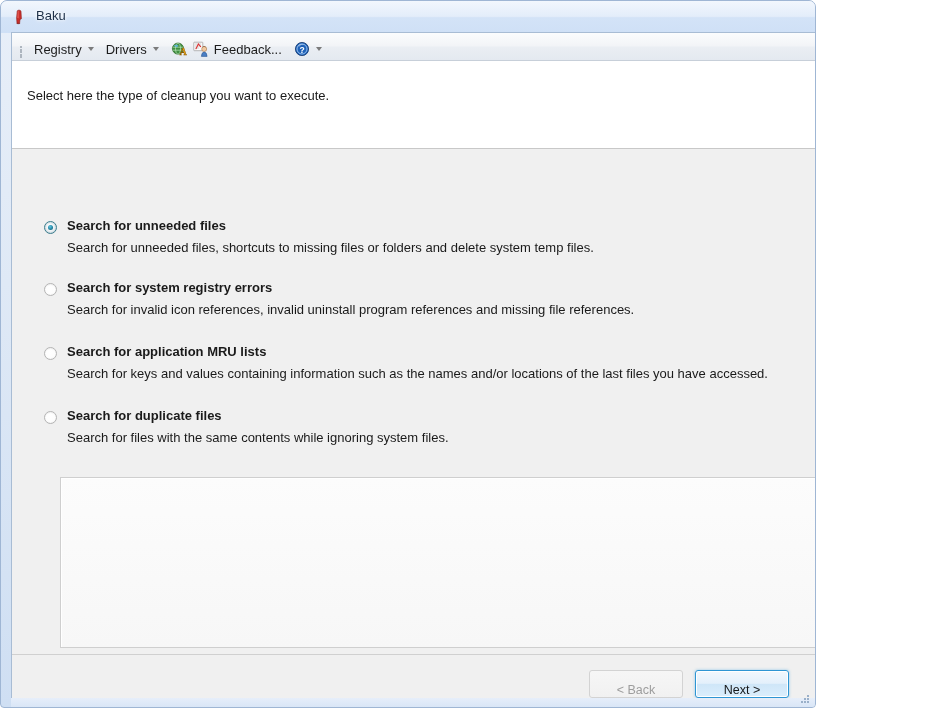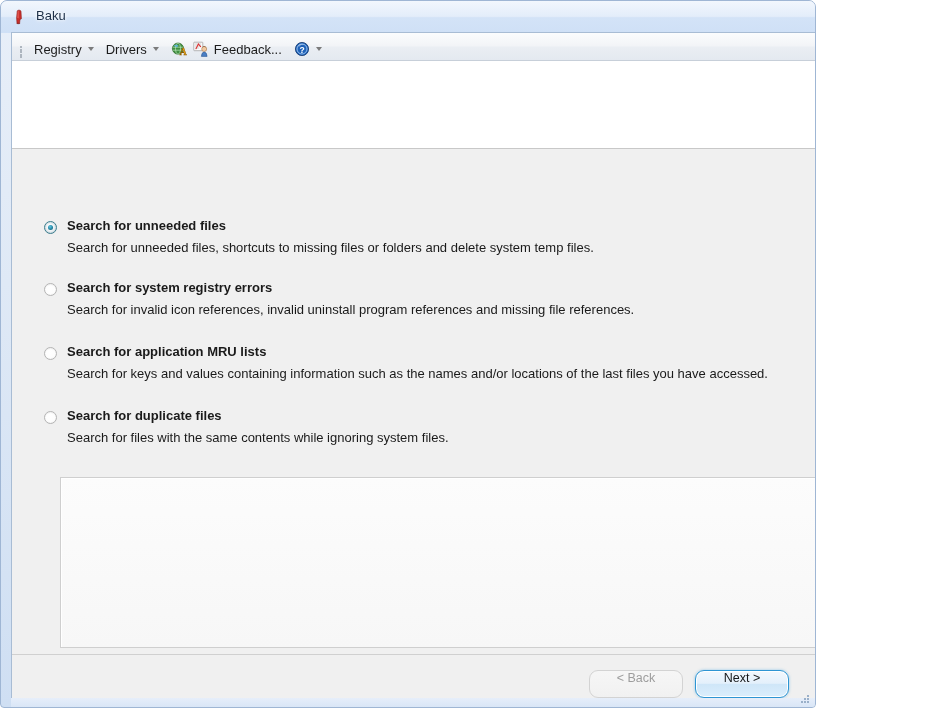--- a/index.html
+++ b/index.html
@@ -160,22 +160,22 @@
 
   
   #footer {
     position: absolute; left: 0; top: 621px; width: 918px; height: 44px;
     background: #f0f0f0;
     border-top: 1px solid #d0d0d0;
   }
   .dlgbtn {
     position: absolute; top: 15px; height: 28px;
     font-size: 12.5px;
-    border-radius: 9px;
-    display: flex; align-items: flex-start; justify-content: center;
+    border-radius: 3px;
+    display: flex; align-items: flex-end; justify-content: center;
     cursor: default;
     font-family: "Liberation Sans", sans-serif;
   }
   #btn-back {
     left: 577px; width: 94px;
     background: linear-gradient(180deg,#f6f6f6 0%, #f1f1f1 100%);
     border: 1px solid #d3d3d3; color: #9d9d9d;
   }
   #btn-next {
     left: 683px; width: 94px;
@@ -277,20 +277,21 @@
           <circle cx="8" cy="8" r="6.6" fill="#1f62b8" stroke="#12356b" stroke-width="0.8"></circle>
           <circle cx="8" cy="8" r="5.0" fill="none" stroke="#9fc6f2" stroke-width="0.9"></circle>
           <path d="M4.2 4.4 Q7 2.0 11.4 3.6 Q7.4 3.2 4.8 6.0 Z" fill="#ffffff" opacity="0.35"></path>
           <text x="8" y="11.6" text-anchor="middle" font-family="Liberation Sans, sans-serif" font-size="8.5" font-weight="bold" fill="#ffffff">?</text>
         </svg>
         <span class="tb-caret"></span>
       </div>
     </div>
 
     <div id="header">
+      <div id="header-text">Select here the type of cleanup you want to execute.</div>
 
       <svg id="header-art" viewBox="0 0 78 76">
 
         <ellipse cx="39" cy="44" rx="31" ry="13" fill="none" stroke="#cfd6de" stroke-width="1.6" transform="rotate(-10 39 44)"></ellipse>
         <path d="M12 36 L6 39 L12 42" fill="none" stroke="#cfd6de" stroke-width="1.6" stroke-linejoin="round"></path>
         <path d="M30 55 L24 57 L27 51" fill="none" stroke="#cfd6de" stroke-width="1.6" stroke-linejoin="round"></path>
 
         <ellipse cx="15" cy="47" rx="8.5" ry="5" fill="none" stroke="#c6ced8" stroke-width="1.4"></ellipse>
         <circle cx="15" cy="47" r="2.6" fill="none" stroke="#b9c2cd" stroke-width="1.2"></circle>
 

